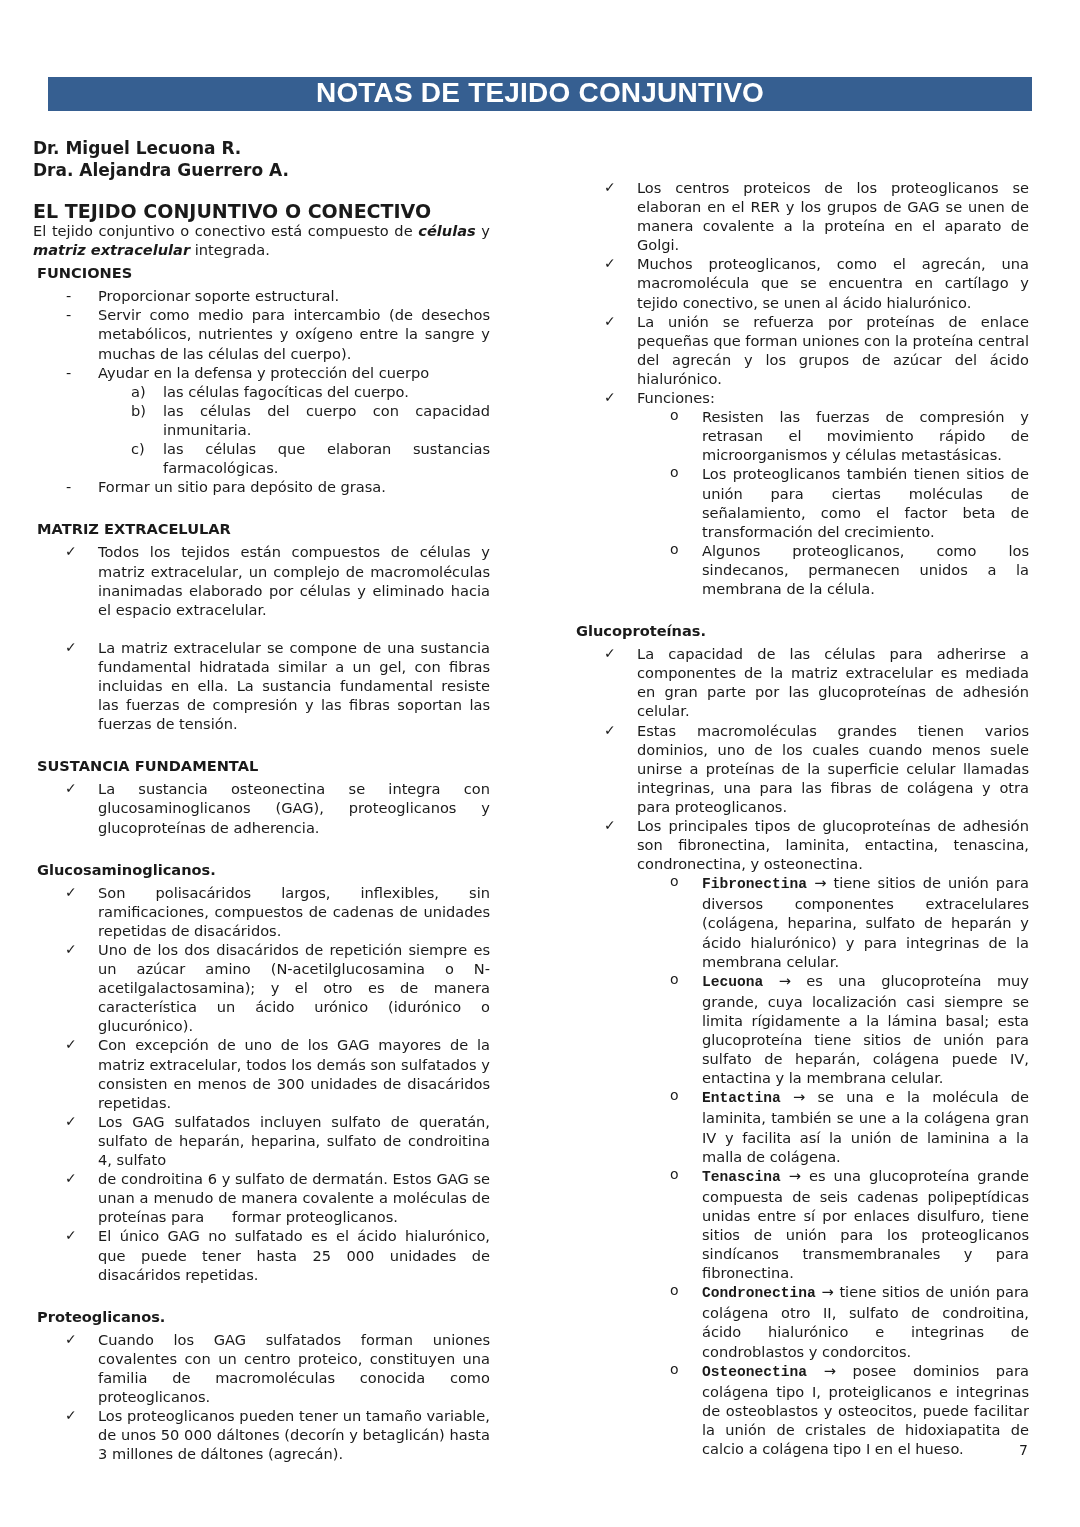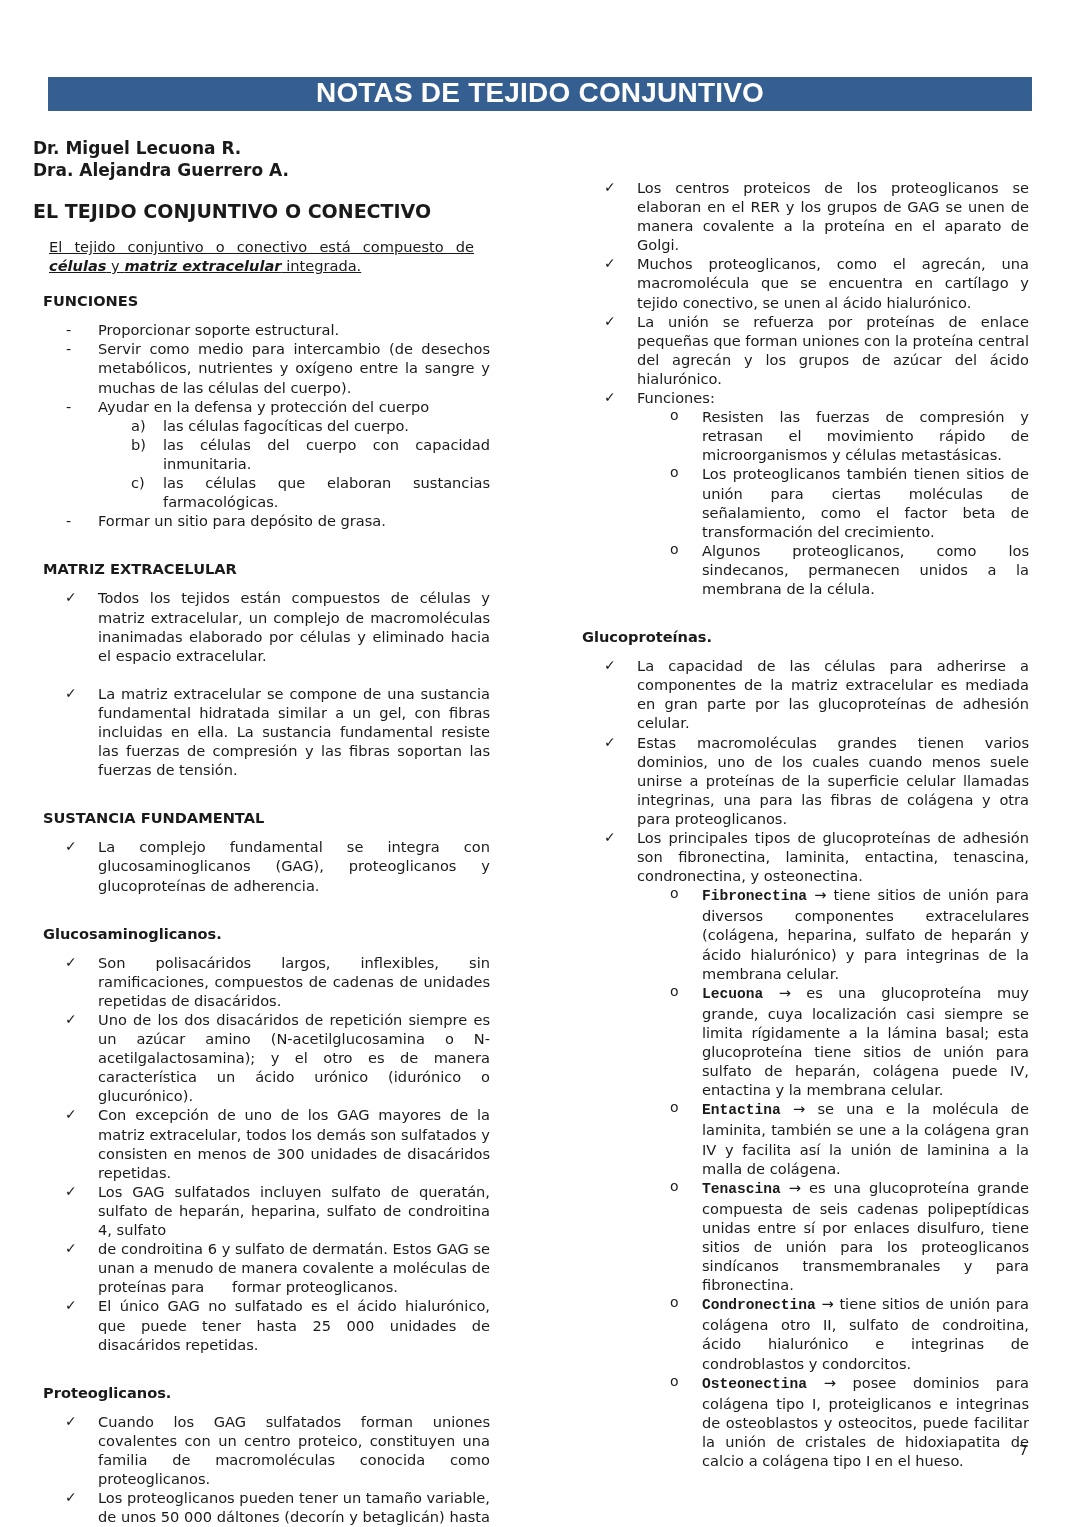--- a/index.html
+++ b/index.html
@@ -15,22 +15,22 @@
   }
   .banner-title {
     color: #ffffff; font-family: "Liberation Sans", sans-serif; font-weight: bold;
     font-size: 28px; letter-spacing: 0.2px;
   }
   .col { position: absolute; font-size: 14.6px; line-height: 19.1px; }
   .col-left { left: 33px; top: 137px; width: 457px; }
   .col-right { left: 572px; top: 178px; width: 457px; }
   .authors { font-weight: bold; font-size: 17px; line-height: 22px; margin: 0 0 20px 0; }
   .h1 { font-weight: bold; font-size: 19px; line-height: 20px; margin: 0; }
-  .h2 { font-weight: bold; font-size: 14.6px; margin: 10px; }
-  p { margin: 16px; text-align: justify; text-decoration: underline; }
+  .h2 { font-weight: bold; font-size: 14.6px; margin: 4px; }
+  p { margin: 0; text-align: justify; }
   ul { list-style: none; margin: 0; padding: 0; }
   li { position: relative; text-align: justify; }
   .dash-list li { padding-left: 65px; }
   .dash-list li .mark { position: absolute; left: 33px; top: 0; }
   .alpha-list li { padding-left: 130px; }
   .alpha-list li .mark { position: absolute; left: 98px; top: 0; }
   .check-list li { padding-left: 65px; }
   .check-list li .mark { position: absolute; left: 32px; top: 0; font-size: 14px; }
   .circle-list li { padding-left: 130px; }
   .circle-list li .mark { position: absolute; left: 98px; top: -1px; font-size: 14px; }
@@ -73,21 +73,21 @@
   <div class="gap"></div>
   <div class="h2">MATRIZ EXTRACELULAR</div>
   <ul class="check-list">
     <li><span class="mark">✓</span><span>Todos los tejidos están compuestos de células y matriz extracelular, un complejo de macromoléculas inanimadas elaborado por células y eliminado hacia el espacio extracelular.</span></li>
     <li style="margin-top:19px"><span class="mark">✓</span><span>La matriz extracelular se compone de una sustancia fundamental hidratada similar a un gel, con fibras incluidas en ella. La sustancia fundamental resiste las fuerzas de compresión y las fibras soportan las fuerzas de tensión.</span></li>
   </ul>
 
   <div class="gap"></div>
   <div class="h2">SUSTANCIA FUNDAMENTAL</div>
   <ul class="check-list">
-    <li><span class="mark">✓</span><span>La complejo fundamental se integra con glucosaminoglicanos (GAG), proteoglicanos y glucoproteínas de adherencia.</span></li>
+    <li><span class="mark">✓</span><span>La sustancia osteonectina se integra con glucosaminoglicanos (GAG), proteoglicanos y glucoproteínas de adherencia.</span></li>
   </ul>
 
   <div class="gap"></div>
   <div class="h2">Glucosaminoglicanos.</div>
   <ul class="check-list">
     <li><span class="mark">✓</span><span>Son polisacáridos largos, inflexibles, sin ramificaciones, compuestos de cadenas de unidades repetidas de disacáridos.</span></li>
     <li><span class="mark">✓</span><span>Uno de los dos disacáridos de repetición siempre es un azúcar amino (N-acetilglucosamina o N-acetilgalactosamina); y el otro es de manera característica un ácido urónico (idurónico o glucurónico).</span></li>
     <li><span class="mark">✓</span><span>Con excepción de uno de los GAG mayores de la matriz extracelular, todos los demás son sulfatados y consisten en menos de 300 unidades de disacáridos repetidas.</span></li>
     <li><span class="mark">✓</span><span>Los GAG sulfatados incluyen sulfato de queratán, sulfato de heparán, heparina, sulfato de condroitina 4, sulfato</span></li>
     <li><span class="mark">✓</span><span style="white-space:pre-wrap">de condroitina 6 y sulfato de dermatán. Estos GAG se unan a menudo de manera covalente a moléculas de proteínas para      formar proteoglicanos.</span></li>

